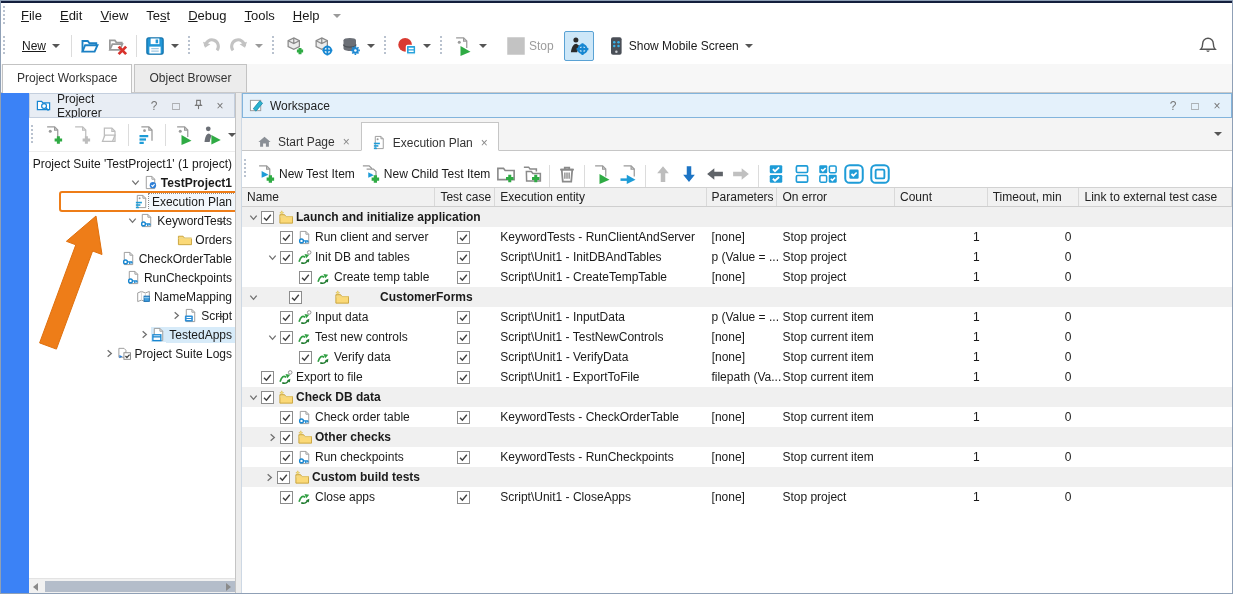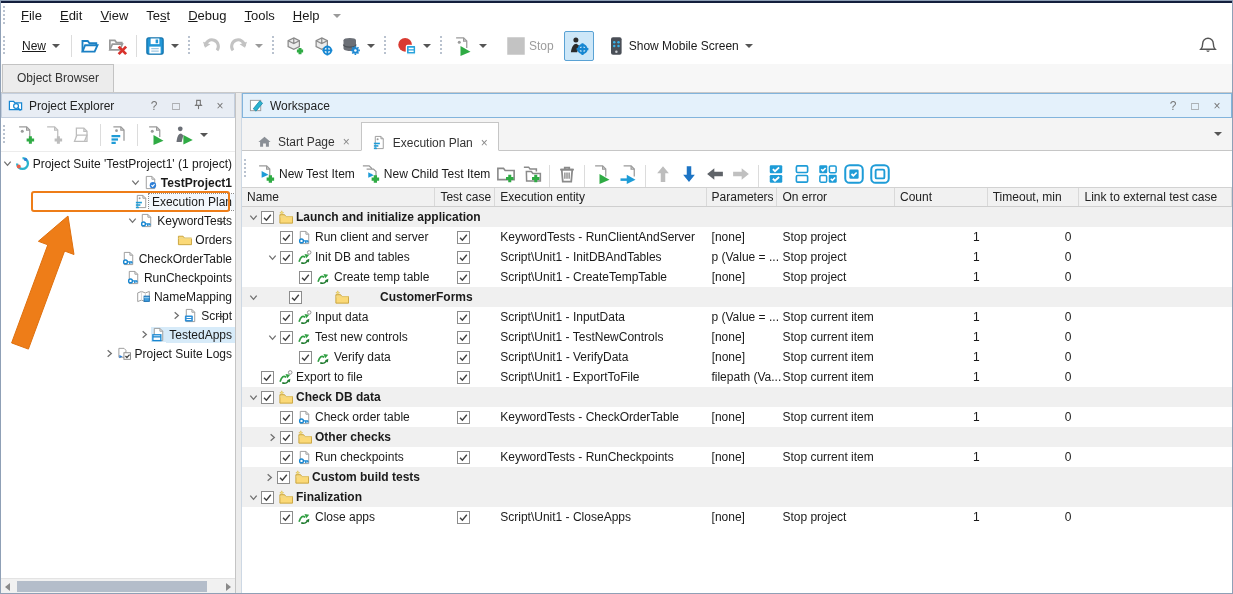--- a/index.html
+++ b/index.html
@@ -31,21 +31,21 @@
   .icn svg { width:20px; height:20px; }
   .icn.sm, .icn.sm svg { width:15px; height:15px; }
 
   
   #doctabs { height:29px; background:#f7f7f7; display:flex; align-items:flex-end; padding-left:1px; border-bottom:1px solid #c9c9c9; }
   .dtab { height:28px; padding:6px 14px 0; border:1px solid #c3c3c3; border-bottom:none; margin-right:2px; background:#ececec; color:#333; }
   .dtab.active { background:#fff; height:29px; margin-bottom:-1px; }
 
   
   #mainarea { position:absolute; top:92px; left:0; right:0; bottom:0; display:flex; }
-  #leftpanel { width:235px; flex:none; display:flex; flex-direction:column; border-right:1px solid #c4c4c4; position:relative; background:#0369a1; }
+  #leftpanel { width:235px; flex:none; display:flex; flex-direction:column; border-right:1px solid #c4c4c4; position:relative; background:#3b82f6;padding-left:28px; }
   #splitter { width:5px; flex:none; background:#ececec; }
   #rightpanel { flex:1; display:flex; flex-direction:column; min-width:0; border-left:1px solid #cdd8e4; }
 
   .panelhead { height:25px; display:flex; align-items:center; gap:6px; padding:0 6px; }
   #explorerhead { background:#e8edf4; border:1px solid #c4cfde; }
   #wshead { background:#e4f1fb; border:1px solid #82b4dc; }
   .panelhead .title { flex:1; color:#222; }
   .winbtn { color:#777; font-size:12px; width:16px; text-align:center; }
 
   #explorertoolbar { height:34px; display:flex; align-items:center; background:#fff; border-bottom:1px solid #ececec; }
@@ -262,20 +262,21 @@
     </span>
     <span style="margin-left:auto; margin-right:14px;" class="icn">
       <svg viewBox="0 0 20 20">
           <path d="M10 2.2a5.3 5.3 0 0 1 5.3 5.3c0 3.6 1 4.8 1.9 5.7H2.8c.9-.9 1.9-2.1 1.9-5.7A5.3 5.3 0 0 1 10 2.2z" fill="none" stroke="#555" stroke-width="1.4"></path>
           <path d="M8.2 14.6a1.9 1.9 0 0 0 3.6 0z" fill="#555"></path>
         </svg>
     </span>
   </div>
 
   <div id="doctabs">
+    <span class="dtab active">Project Workspace</span>
     <span class="dtab">Object Browser</span>
   </div>
 
   <div id="mainarea">
 
     <div id="leftpanel">
       <div class="panelhead" id="explorerhead">
         <span class="icn sm">
           <svg viewBox="0 0 16 16">
               <path d="M1.5 12.5V3.5h4.5l1.3 1.7h7.2v7.3z" fill="#fff" stroke="#1787d2" stroke-width="1.3"></path>
@@ -1134,42 +1135,20 @@
                 <span class="icn sm">
                   <svg viewBox="0 0 16 16">
                     <path d="M2 5h5l1.5 2h7v7H2z" fill="#fbd977" stroke="#c8a23c"></path>
                     <path d="M2 7.3h13.5" stroke="#eed88a"></path>
                     <path d="M4 .8l.6 1.5 1.5.6-1.5.6L4 5l-.6-1.5L1.9 2.9l1.5-.6z" fill="#f5e37d" stroke="#d9b13f" stroke-width=".5"></path>
                   </svg>
                 </span>
                 <span class="gname">Custom build tests</span>
               </div>
             </div>
-            <div class="prow group">
-              <div class="pcell namecell" style="width: 194px; padding-left: 4px;">
-                <span class="exp">
-                  <svg viewBox="0 0 12 12">
-                    <path d="M2.5 4l3.5 4 3.5-4" fill="none" stroke="#707070" stroke-width="1.4"></path>
-                  </svg>
-                </span>
-                <span class="cb">
-                  <svg viewBox="0 0 12 12">
-                    <path d="M2.2 6.2l2.6 2.8 4.8-6" fill="none" stroke="#3f3f3f" stroke-width="1.5"></path>
-                  </svg>
-                </span>
-                <span class="icn sm">
-                  <svg viewBox="0 0 16 16">
-                    <path d="M2 5h5l1.5 2h7v7H2z" fill="#fbd977" stroke="#c8a23c"></path>
-                    <path d="M2 7.3h13.5" stroke="#eed88a"></path>
-                    <path d="M4 .8l.6 1.5 1.5.6-1.5.6L4 5l-.6-1.5L1.9 2.9l1.5-.6z" fill="#f5e37d" stroke="#d9b13f" stroke-width=".5"></path>
-                  </svg>
-                </span>
-                <span class="gname">Finalization</span>
-              </div>
-            </div>
             <div class="prow item">
               <div class="pcell namecell" style="width: 194px; padding-left: 23px;">
                 <span class="exp"></span>
                 <span class="cb">
                   <svg viewBox="0 0 12 12">
                     <path d="M2.2 6.2l2.6 2.8 4.8-6" fill="none" stroke="#3f3f3f" stroke-width="1.5"></path>
                   </svg>
                 </span>
                 <span class="icn sm">
                   <svg viewBox="0 0 16 16">

